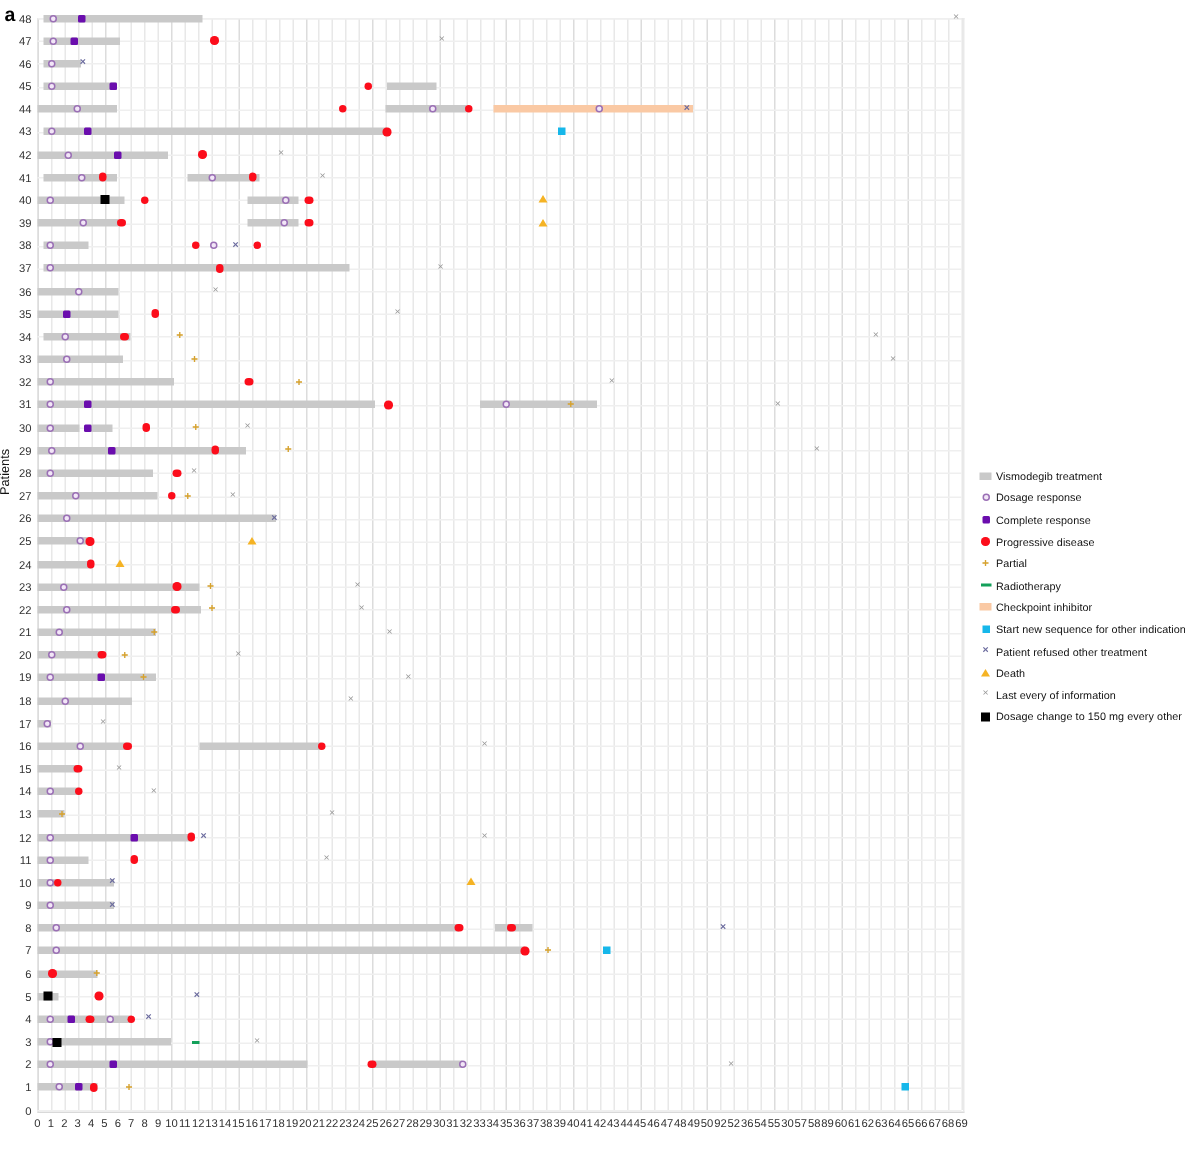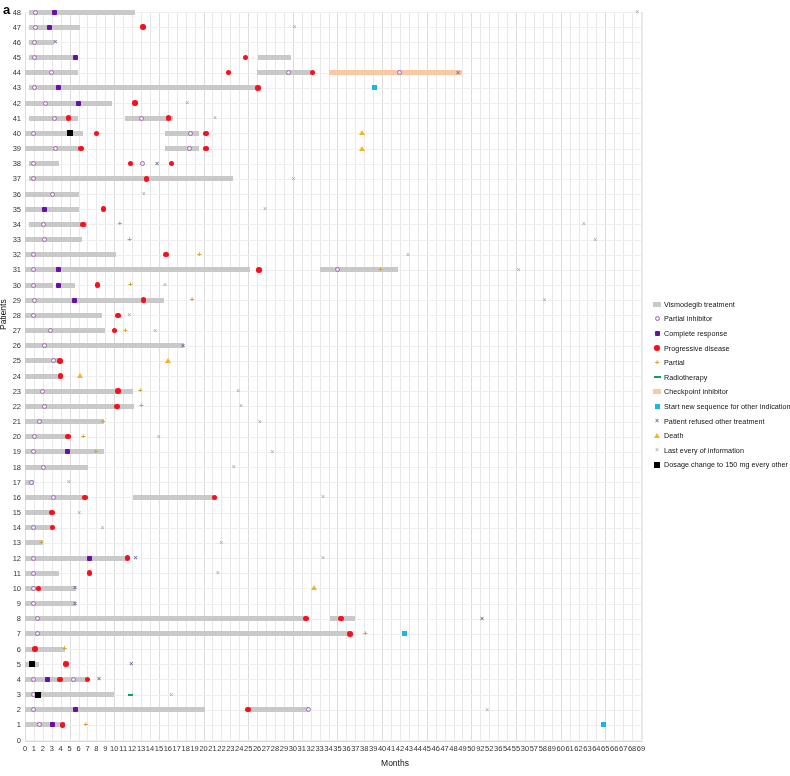--- a/index.html
+++ b/index.html
@@ -34,21 +34,21 @@
   .mk-cr{width:5px;height:5px;background:#6a0dad;border-radius:1px;}
   .mk-pd{width:5.5px;height:5.5px;border-radius:50%;background:#fc0d1b;}
   .mk-seq{width:5px;height:5px;background:#16b7ea;}
   .mk-sq{font-size:8px;line-height:5px;color:#d6a22e;font-weight:bold;}
   .mk-rt{width:5px;height:2px;background:#13a05a;}
   .mk-dose{width:6px;height:6px;background:#000;}
   .mk-x{font-size:7px;line-height:6px;color:#6b6b9e;font-weight:bold;}
   .mk-xl{font-size:7px;line-height:6px;color:#9a9a9a;}
   .mk-death{width:0;height:0;border-left:3px solid transparent;border-right:3px solid transparent;border-bottom:5.5px solid #f5b324;}
 
-  #legend{position:absolute;left:650px;top:297px;width:140px;}
+  #legend{position:absolute;left:650px;top:310px;width:140px;}
   .lg-row{display:flex;align-items:center;height:14.6px;}
   .lg-sym{width:14px;min-width:14px;display:flex;align-items:center;justify-content:center;}
   .lg-txt{font-size:7.2px;color:#111;white-space:nowrap;letter-spacing:0.05px;}
   .sw-vismo{width:8px;height:5px;background:#c9c9c9;}
   .sw-cpi{width:8px;height:5px;background:#fac9a4;}
 </style>
 </head>
 <body>
 
 <div id="page">
@@ -634,34 +634,33 @@
       <div class="xtick" style="left: 577.435px; top: 744px;">63</div>
       <div class="xtick" style="left: 586.362px; top: 744px;">64</div>
       <div class="xtick" style="left: 595.29px; top: 744px;">65</div>
       <div class="xtick" style="left: 604.217px; top: 744px;">66</div>
       <div class="xtick" style="left: 613.145px; top: 744px;">67</div>
       <div class="xtick" style="left: 622.072px; top: 744px;">68</div>
       <div class="xtick" style="left: 631px; top: 744px;">69</div>
     </div>
 
   <div id="ylab">Patients</div>
-  <div id="xlab">Months</div>
 
   <div id="legend">
       <div class="lg-row">
         <div class="lg-sym">
           <div class="sw-vismo"></div>
         </div>
         <div class="lg-txt">Vismodegib treatment</div>
       </div>
       <div class="lg-row">
         <div class="lg-sym">
           <div class="mk-pr"></div>
         </div>
-        <div class="lg-txt">Partial inhibitor</div>
+        <div class="lg-txt">Dosage response</div>
       </div>
       <div class="lg-row">
         <div class="lg-sym">
           <div class="mk-cr"></div>
         </div>
         <div class="lg-txt">Complete response</div>
       </div>
       <div class="lg-row">
         <div class="lg-sym">
           <div class="mk-pd"></div>

